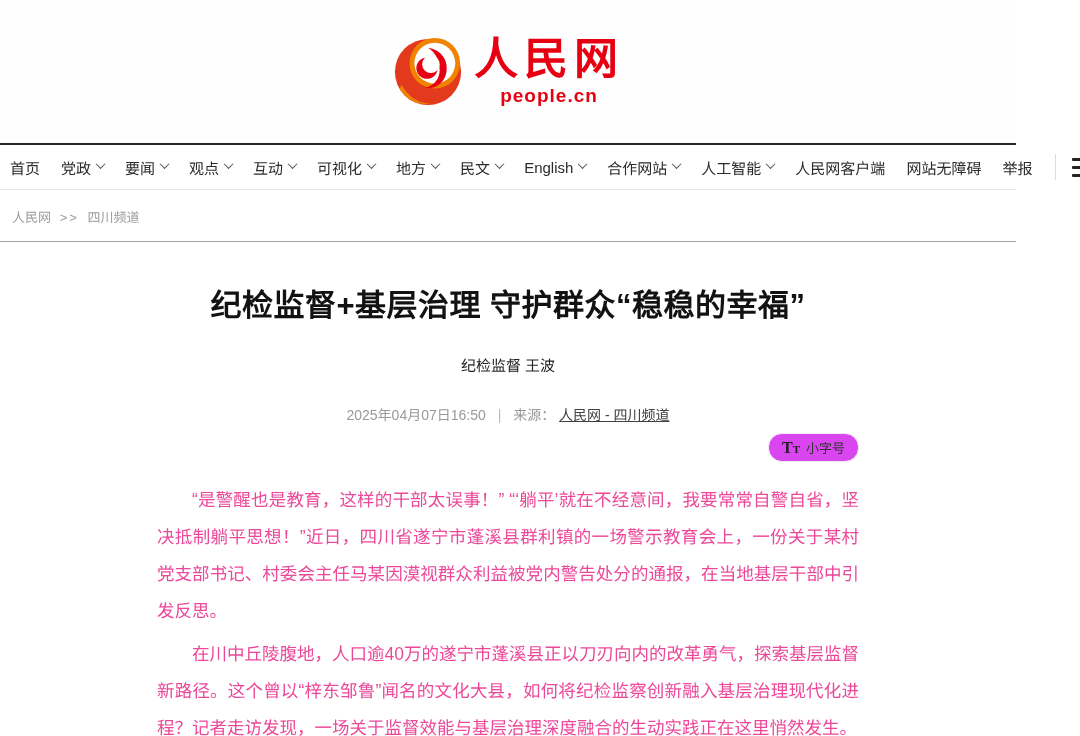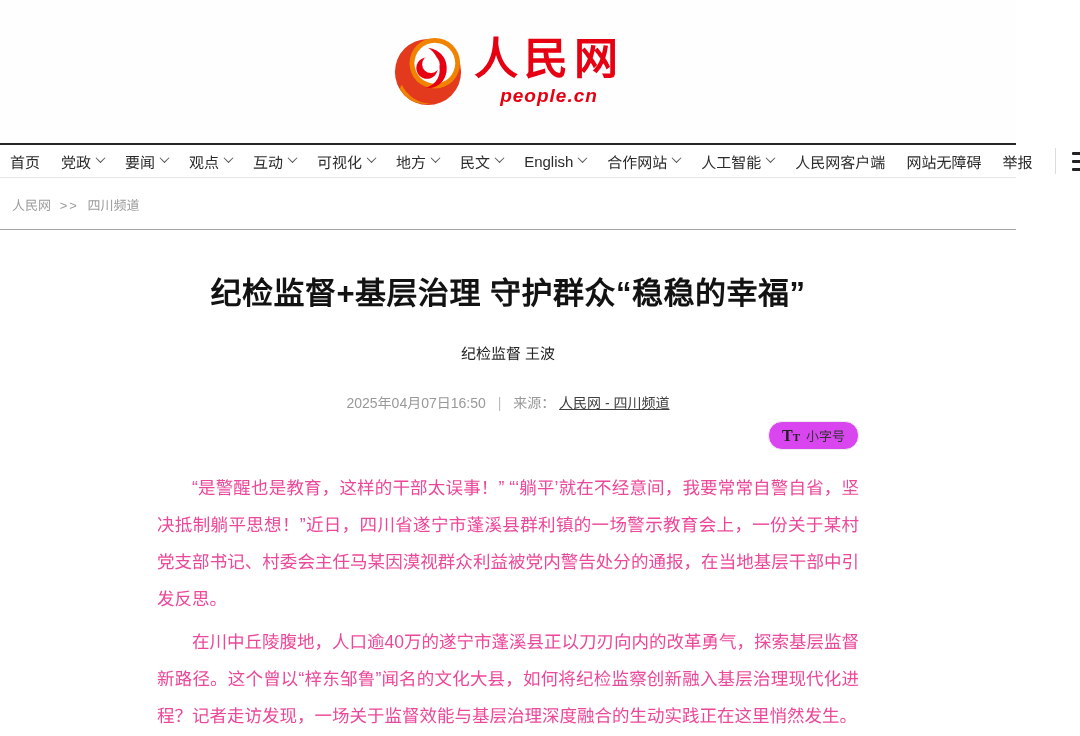--- a/index.html
+++ b/index.html
@@ -20,26 +20,26 @@
   }
   .logo { display: flex; align-items: center; gap: 10px; text-decoration: none; cursor: pointer; }
   .logo-icon { width: 72px; height: 72px; display: block; }
   .logo-text { display: flex; flex-direction: column; align-items: center; line-height: 1; }
   .logo-cn {
     font-size: 44px; font-weight: 700; color: #e60012;
     letter-spacing: 6px; font-family: "Liberation Serif", "DejaVu Serif", serif;
   }
   .logo-domain {
     font-size: 19px; font-weight: 700; color: #e60012;
-    letter-spacing: 1px; margin-top: 4px; font-style: italic;
+    letter-spacing: 1px; margin-top: 4px;
   }
 
   
   .navbar {
-    height: 35px;
+    height: 47px;
     border-top: 2px solid #262626;
     border-bottom: 1px solid #e7e7e7;
     display: flex; align-items: center;
     padding-left: 10px;
     font-size: 15px; color: #2b2b2b;
     white-space: nowrap;
   }
   .nav-item {
     display: inline-flex; align-items: center;
     margin-right: 21px; cursor: pointer; color: #2b2b2b;

